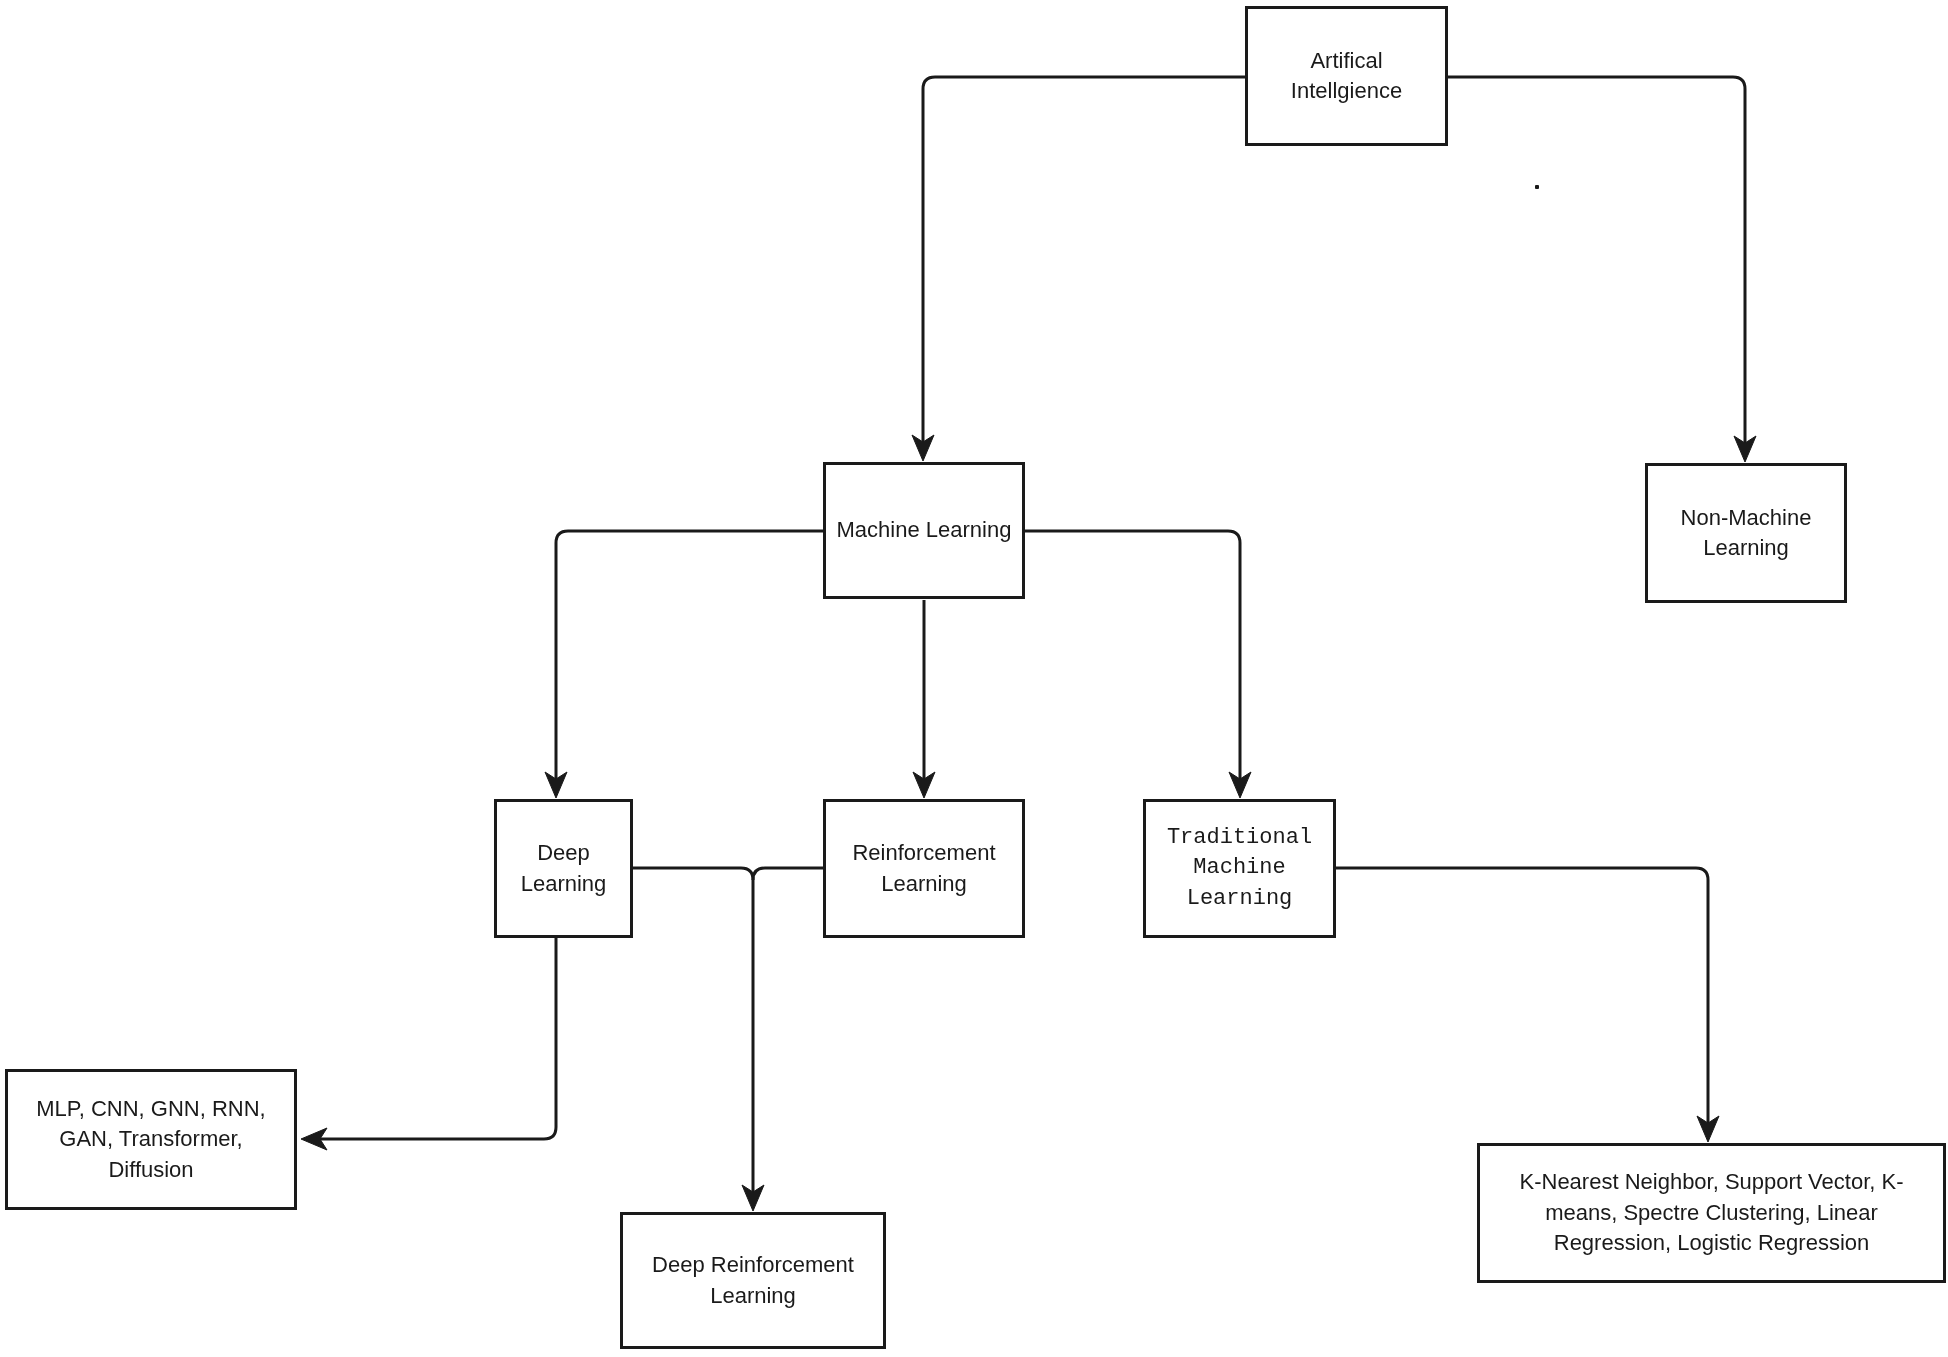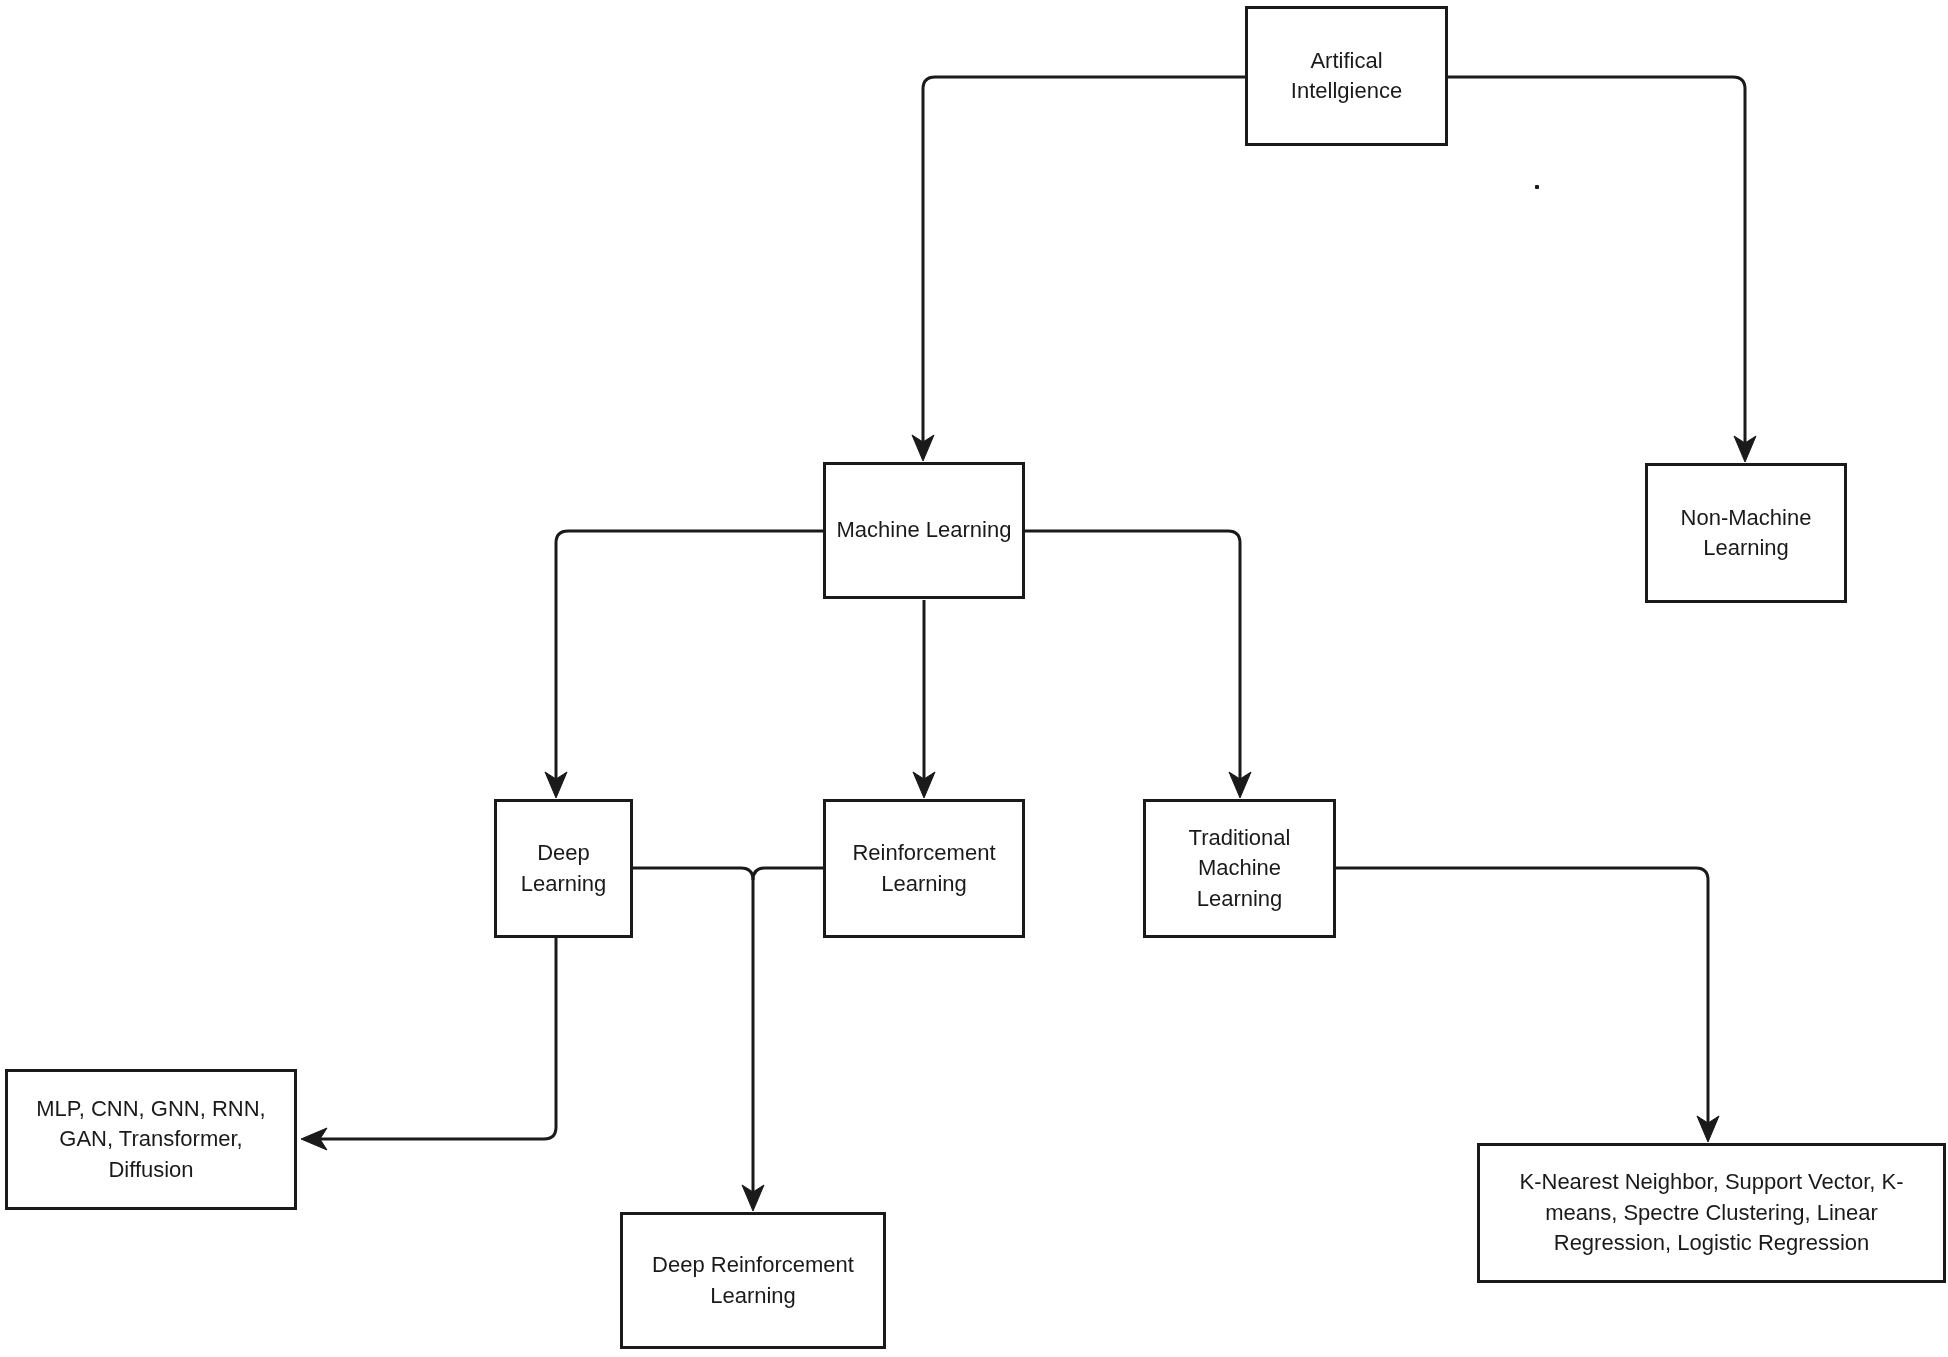--- a/index.html
+++ b/index.html
@@ -48,21 +48,21 @@
     font-size: 22px;
     line-height: 1.38;
     color: #1a1a1a;
   }
   .node .label { display: block; width: 100%; }
   .n-ai          { left: 1245px; top: 6px;    width: 203px; height: 140px; padding: 0 10px; }
   .n-ml          { left: 823px;  top: 462px;  width: 202px; height: 137px; padding: 0 10px; }
   .n-nonml       { left: 1645px; top: 463px;  width: 202px; height: 140px; padding: 0 13px; }
   .n-dl          { left: 487px;  top: 799px;  width: 139px; height: 139px; padding: 0 6px; margin-left: 7px; }
   .n-rl          { left: 823px;  top: 799px;  width: 202px; height: 139px; padding: 0 8px; }
-  .n-tml         { left: 1143px; top: 799px;  width: 193px; height: 139px; padding: 0 12px; }
+  .n-tml         { left: 1143px; top: 799px;  width: 193px; height: 139px; padding: 0 12px; font-family: Liberation Mono, monospace; }
   .n-dlmethods   { left: 5px;    top: 1069px; width: 292px; height: 141px; padding: 4px 8px; }
   .n-drl         { left: 620px;  top: 1212px; width: 266px; height: 137px; padding: 0 0; }
   .n-tmlmethods  { left: 1477px; top: 1143px; width: 469px; height: 140px; padding: 0 19px; }
   .stray-dot {
     position: absolute;
     left: 1535px;
     top: 185px;
     width: 4px;
     height: 4px;
     background: #1a1a1a;

